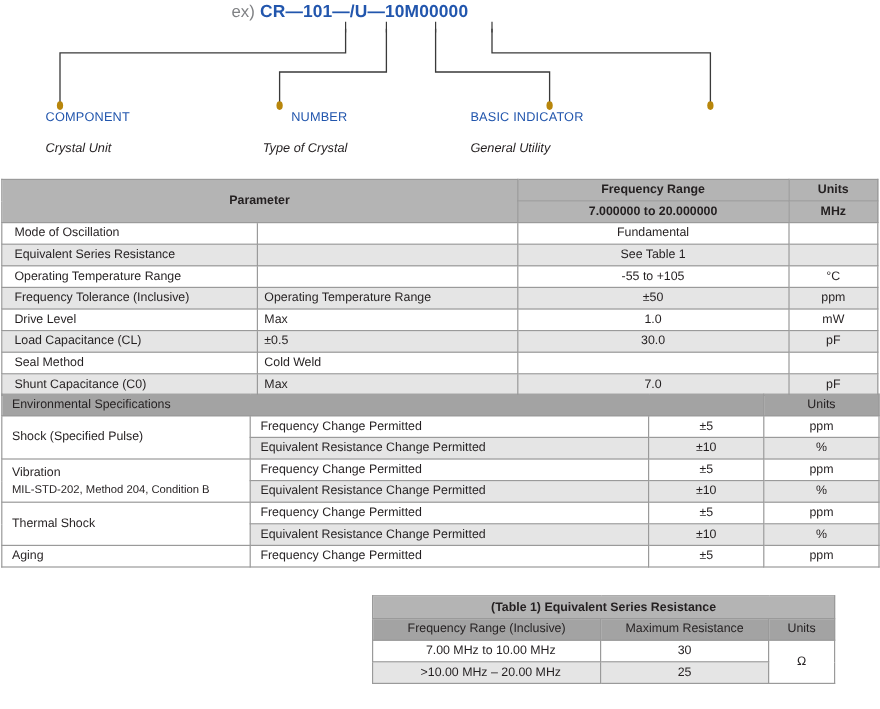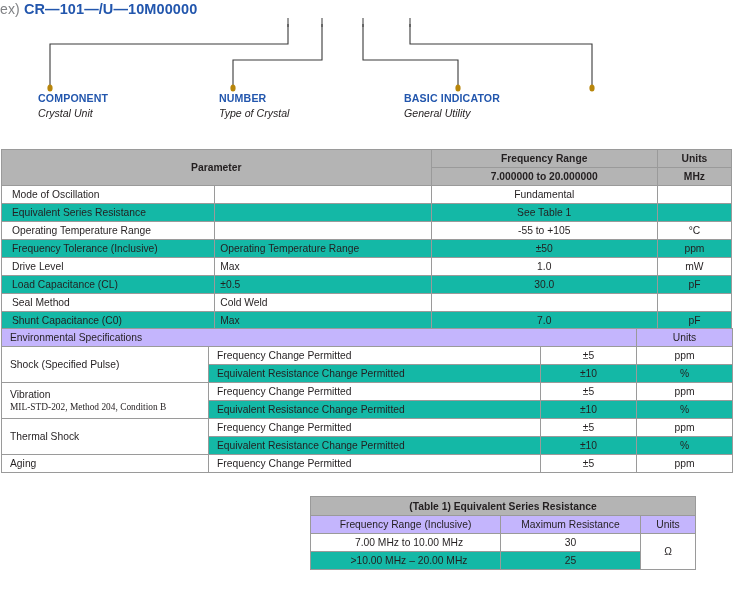--- a/index.html
+++ b/index.html
@@ -16,21 +16,21 @@
   }
 
   
   #partnum-block {
     position: absolute;
     left: 0; top: 0; width: 733px; height: 145px;
   }
   #partnum-line {
     position: absolute;
     left: 0; top: 1px; width: 583px;
-    text-align: left;
+    text-align: center;
     font-size: 14.5px;
     font-weight: bold;
     letter-spacing: 0.1px;
     white-space: nowrap;
   }
   #partnum-ex {
     color: #808285;
     font-weight: normal;
     font-size: 14px;
   }
@@ -41,36 +41,37 @@
     left: 0; top: 18px;
     width: 733px; height: 75px;
   }
 
   .legend-col {
     position: absolute;
     top: 92px;
   }
   .legend-title {
     color: #2256ad;
-    font-weight: bold;
+    font-weight: normal;
     font-size: 10.6px;
     letter-spacing: 0.15px;
-    margin-bottom: 3px;
+    margin-bottom: 14px;
     white-space: nowrap;
+    text-align: right;
   }
   .legend-desc {
     color: #231f20;
     font-size: 10.6px;
     line-height: 13.5px;
     max-width: 120px;
     font-style: italic;
   }
   #legend-0 { left: 38px; }
   #legend-1 { left: 219px; }
-  #legend-2 { left: 404px; }
+  #legend-2 { left: 392px; }
   #legend-3 { left: 552px; }
 
   
   table.spec {
     border-collapse: collapse;
     table-layout: fixed;
     font-size: 10.3px;
     color: #231f20;
     border: 1px solid #808285;
   }
@@ -80,24 +81,24 @@
     font-weight: normal;
     vertical-align: middle;
     line-height: 13px;
   }
   .hdr-dark {
     background: #b4b4b4;
     font-weight: bold !important;
     text-align: center;
   }
   .hdr-light {
-    background: #c4b5fd;
+    background: #a3a3a3;
     font-weight: bold;
   }
-  .row-alt { background: #14b8a6; }
+  .row-alt { background: #e5e5e5; }
   .row-white { background: #ffffff; }
   .c { text-align: center; }
   .l { text-align: left; }
 
   
   #param-table {
     position: absolute;
     left: 1px; top: 149px;
     width: 731px;
   }
@@ -108,21 +109,21 @@
   #env-table {
     position: absolute;
     left: 1px; top: 328px;
     width: 731px;
   }
   #env-table td { height: 17px; }
   #env-table .ename { padding-left: 8px; }
   #env-table .esub { padding-left: 8px; }
   #env-table .envhdr { padding-left: 8px; }
   .env-name-2 { font-size: 10.3px; line-height: 13px; }
-  .env-name-sub { font-size: 9.4px; display: block; font-family: Liberation Serif, serif; }
+  .env-name-sub { font-size: 9.4px; display: block; }
 
   
   #esr-table {
     position: absolute;
     left: 310px; top: 496px;
     width: 385px;
   }
   #esr-table td { height: 16px; }
   #esr-table .fr { padding-left: 12px; text-align: center; }
 </style>

